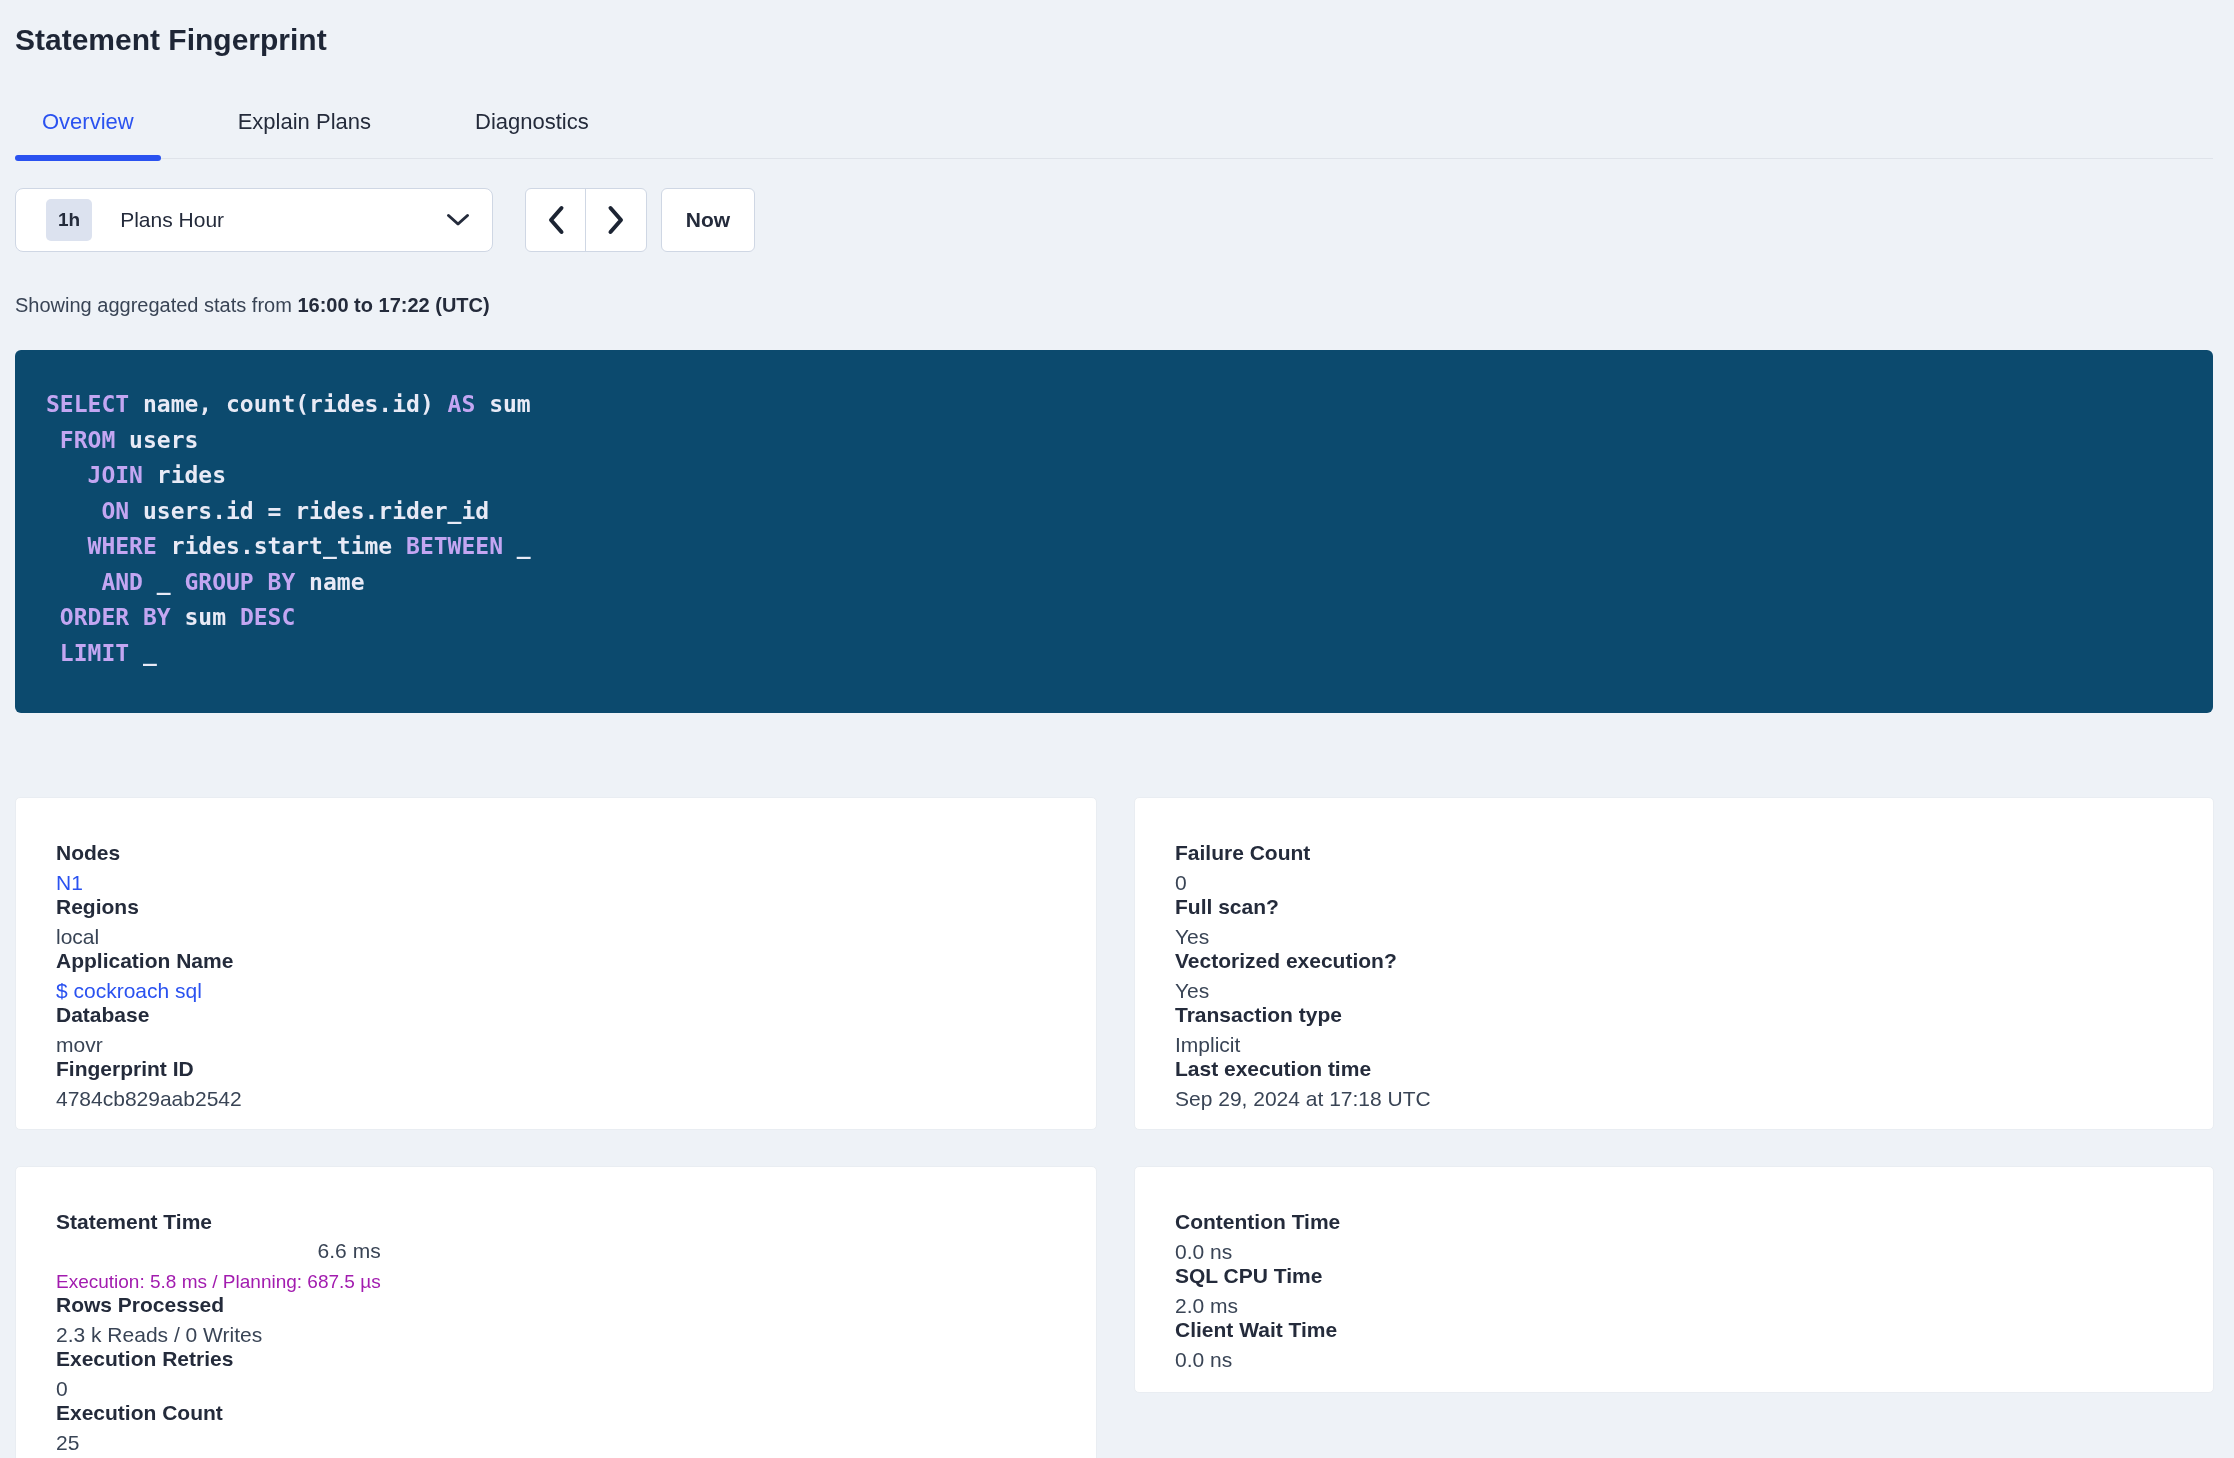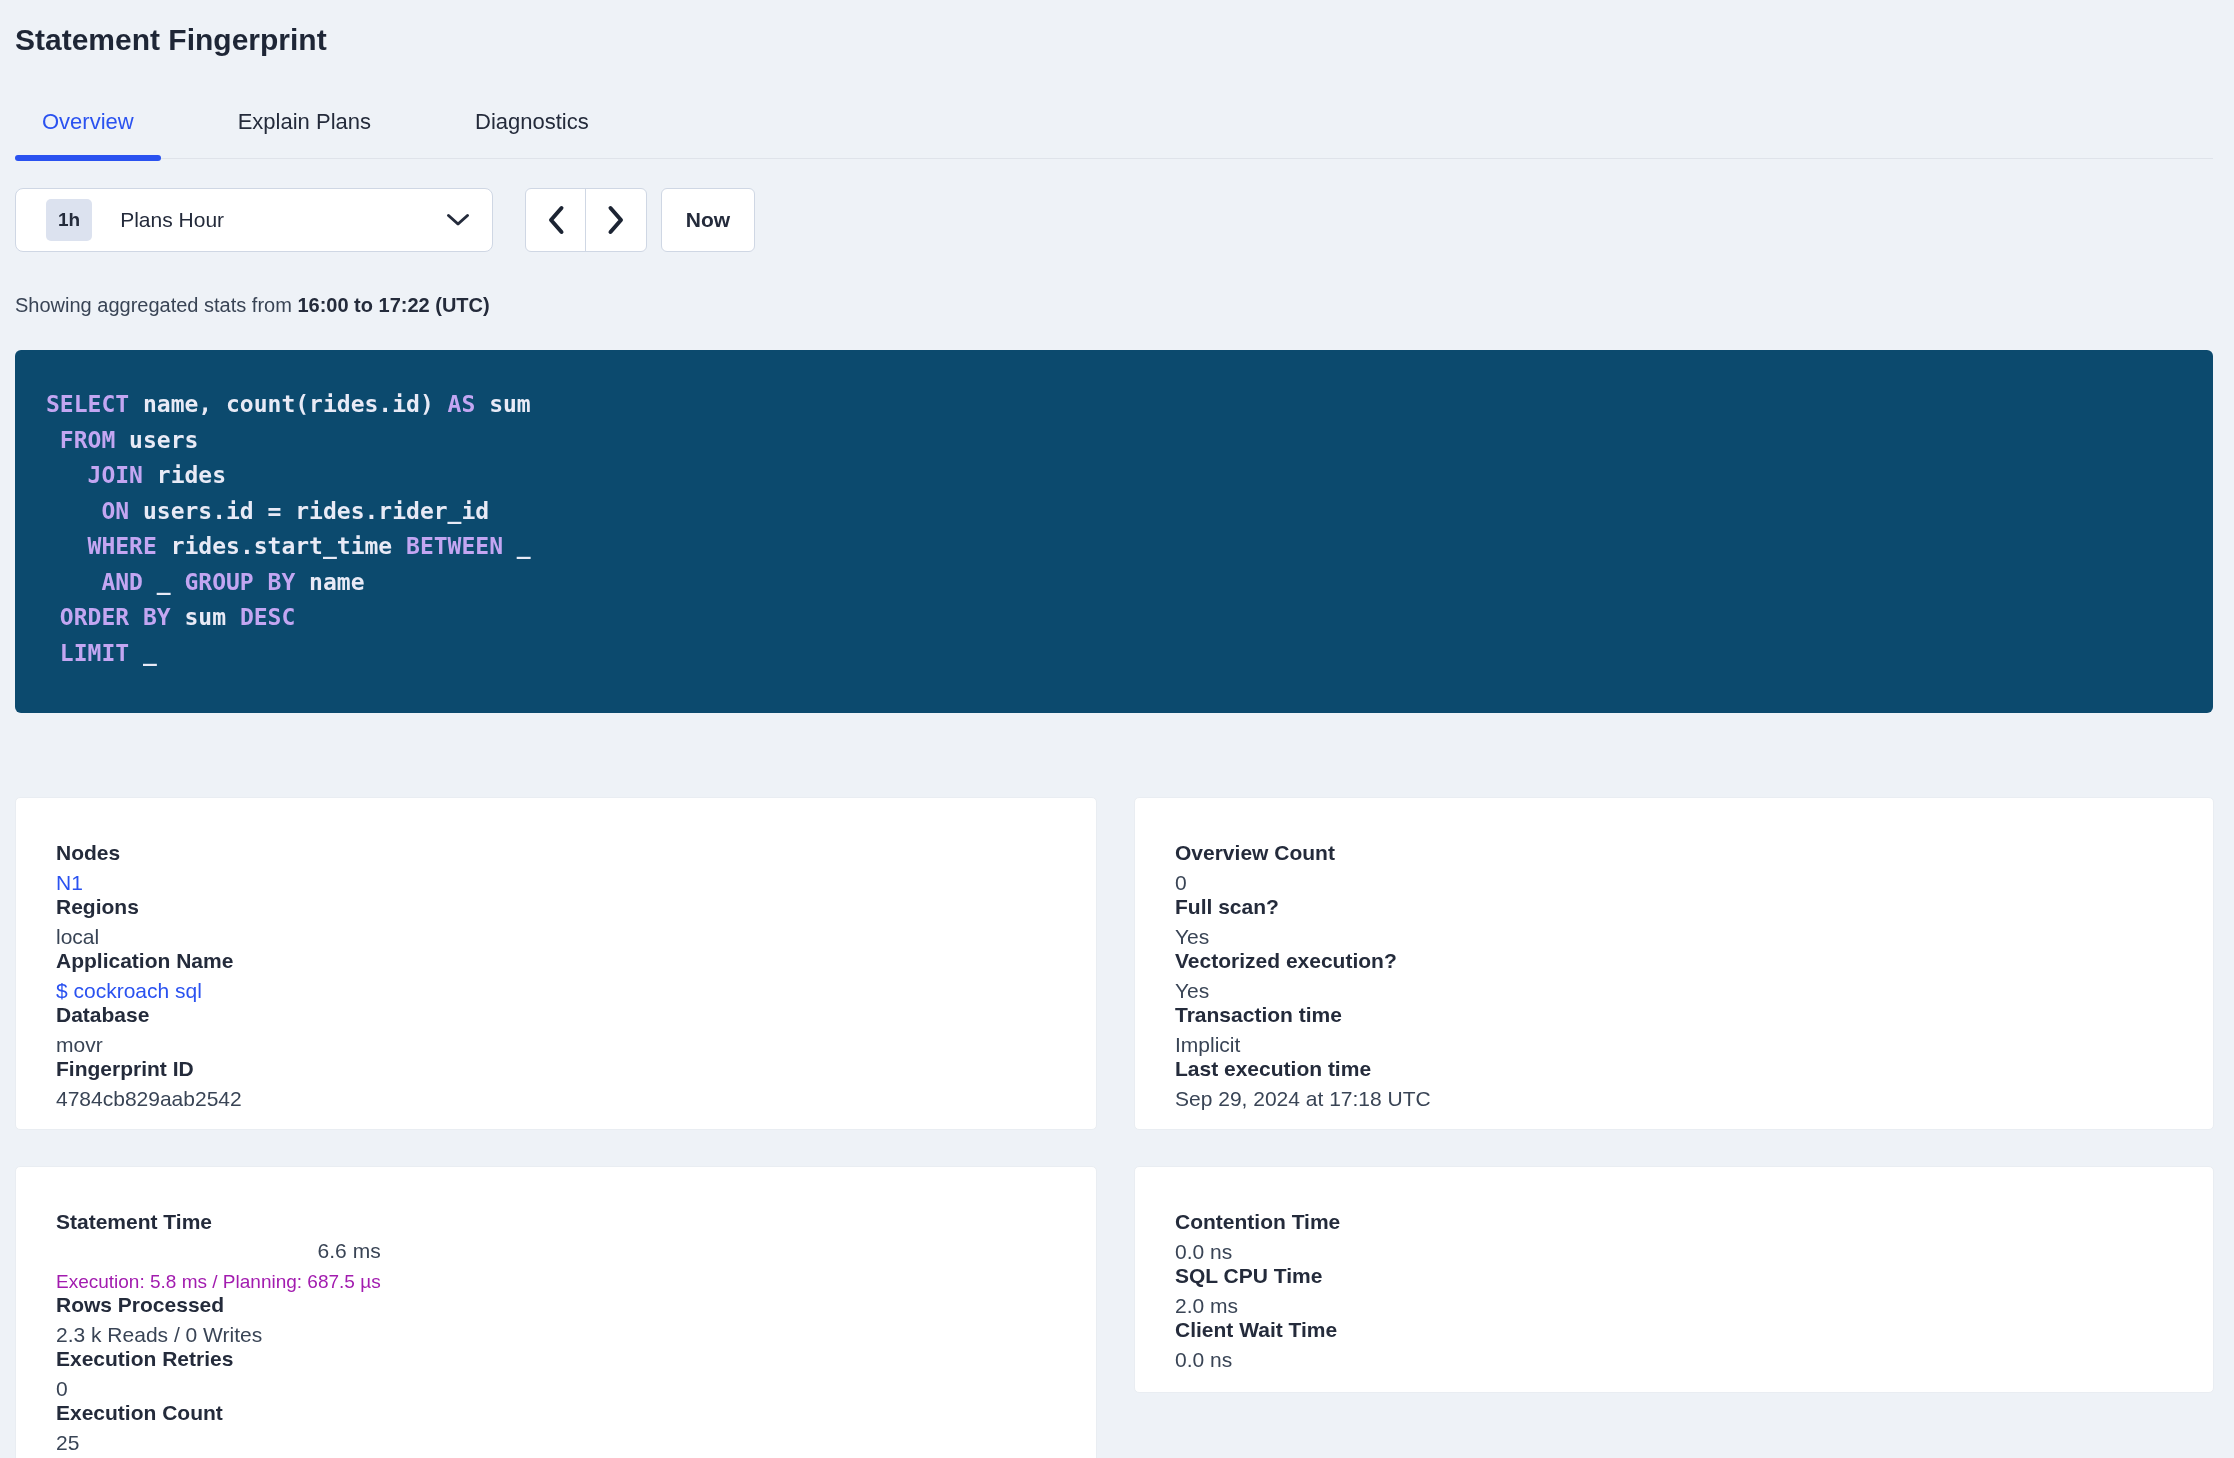--- a/index.html
+++ b/index.html
@@ -175,33 +175,33 @@
           <span class="kv-label">Database</span>
           <div class="kv-right"><span class="kv-value">movr</span></div>
         </div>
         <div class="kv-row">
           <span class="kv-label">Fingerprint ID</span>
           <div class="kv-right"><span class="kv-value">4784cb829aab2542</span></div>
         </div>
       </section>
     <section class="card h-tall" id="card-details-right">
         <div class="kv-row">
-          <span class="kv-label">Overview Count</span>
+          <span class="kv-label">Failure Count</span>
           <div class="kv-right"><span class="kv-value">0</span></div>
         </div>
         <div class="kv-row">
           <span class="kv-label">Full scan?</span>
           <div class="kv-right"><span class="kv-value">Yes</span></div>
         </div>
         <div class="kv-row">
           <span class="kv-label">Vectorized execution?</span>
           <div class="kv-right"><span class="kv-value">Yes</span></div>
         </div>
         <div class="kv-row">
-          <span class="kv-label">Transaction time</span>
+          <span class="kv-label">Transaction type</span>
           <div class="kv-right"><span class="kv-value">Implicit</span></div>
         </div>
         <div class="kv-row">
           <span class="kv-label">Last execution time</span>
           <div class="kv-right"><span class="kv-value">Sep 29, 2024 at 17:18 UTC</span></div>
         </div>
       </section>
     <section class="card h-mid" id="card-timing-left">
         <div class="kv-row has-sub">
           <span class="kv-label">Statement Time</span>

